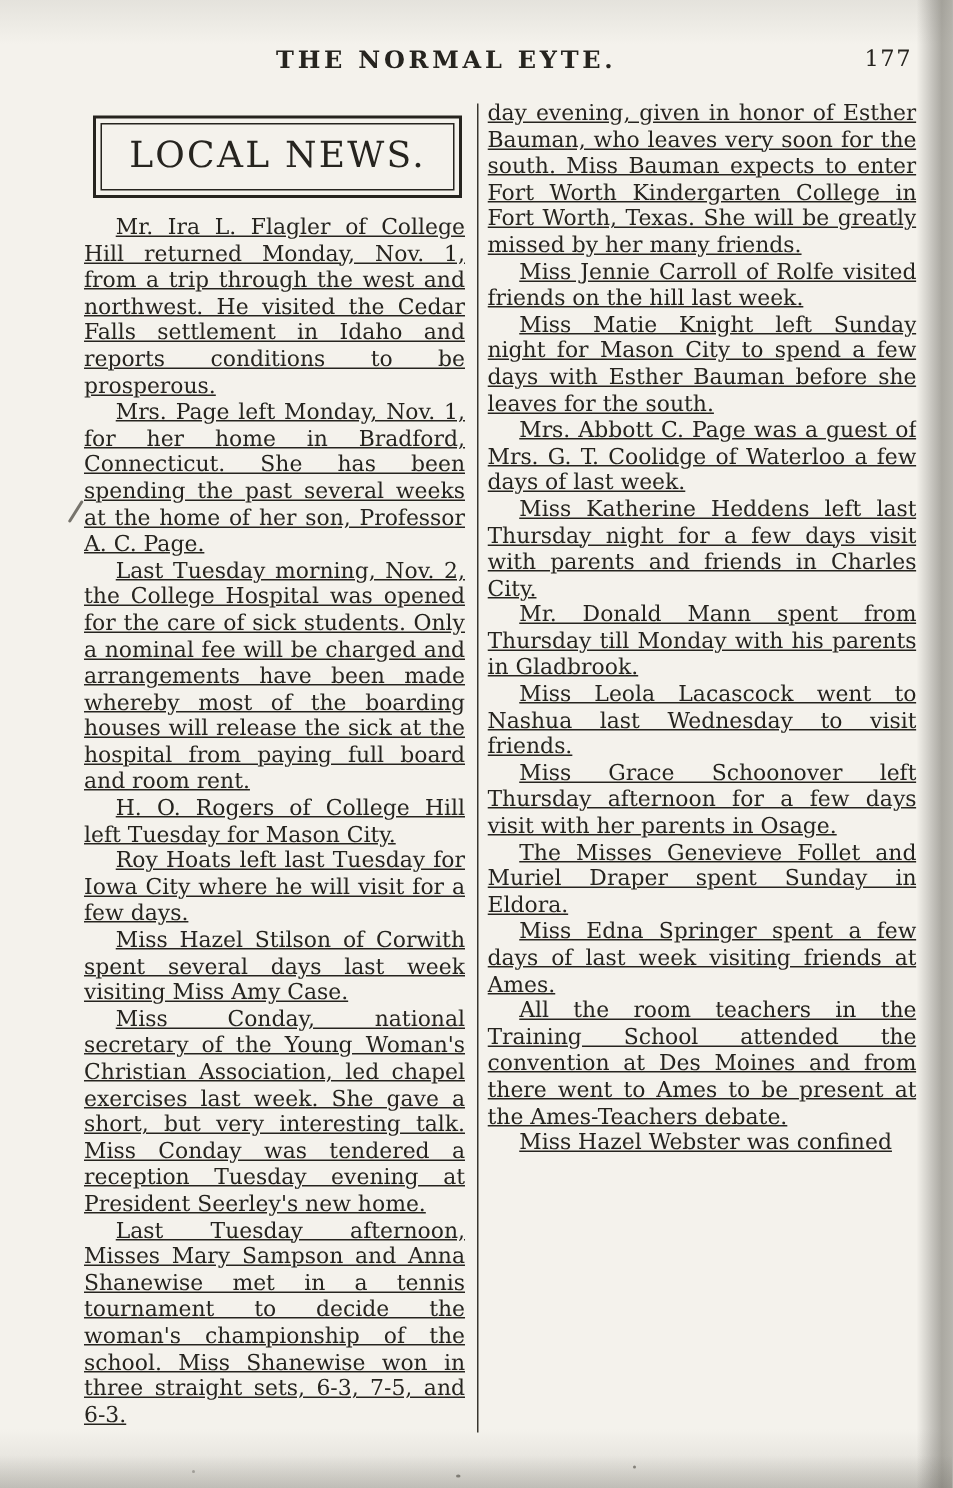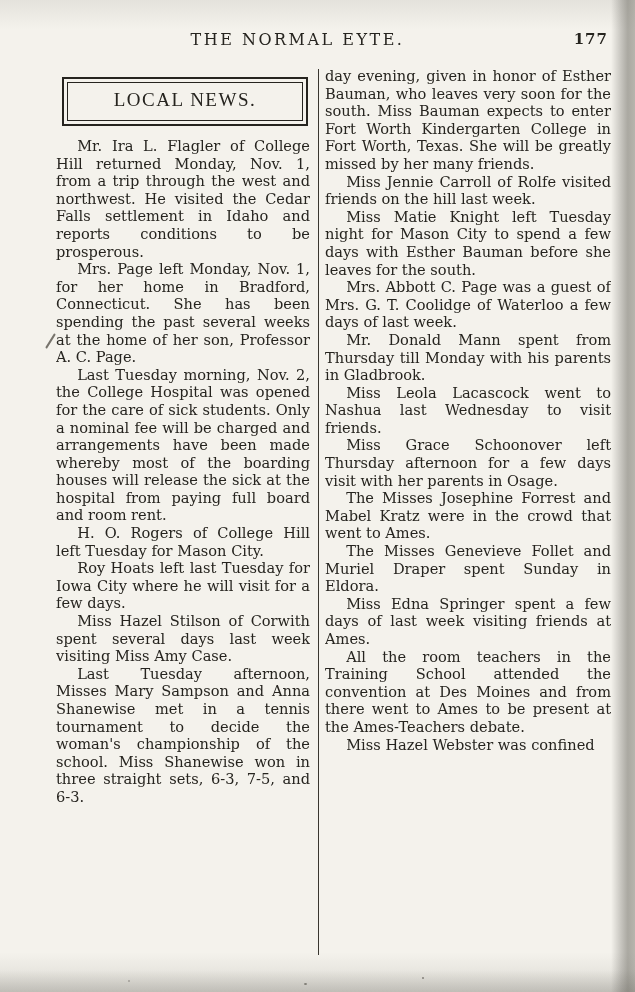--- a/index.html
+++ b/index.html
@@ -44,27 +44,27 @@
   }
 
   .page-header {
     position: relative;
     margin-top: 30px;
     height: 22px;
   }
   .journal-title {
     position: absolute; left: 0; right: 40px;
     text-align: center;
-    font-weight: normal;
+    font-weight: bold;
     font-size: 16px;
     letter-spacing: 2.5px;
   }
   .page-number {
     position: absolute; right: 27px; top: 0;
-    font-weight: bold;
+    font-weight: normal;
     font-size: 15px;
     letter-spacing: 1px;
   }
 
   .columns {
     display: flex;
     margin: 15px 24px 0 56px;
     height: 898px;
     overflow: hidden;
   }
@@ -78,39 +78,39 @@
     margin: 2px 6px 10px 8px;
     flex: none;
   }
 
   .col p {
     font-size: 14.6px;
     line-height: 17.6px;
     text-align: justify;
     text-indent: 1.45em;
     color: #26241f;
+    text-decoration: underline;
   }
   .col p.continuation { text-indent: 0; }
 
   .news-box {
     margin: 10px 2px 11px 6px;
     border: 2px solid #26241f;
     padding: 3px;
     background: transparent;
   }
   .news-box-inner {
     border: 1px solid #26241f;
     text-align: center;
     padding: 6px 0 9px;
   }
   .news-title {
-    font-size: 19px;
+    font-size: 24px;
     letter-spacing: 1.5px;
     color: #26241f;
-    font-family: Liberation Serif, serif;
   }
 </style>
 </head>
 <body>
 
 <div class="sheet">
 
   <div class="page-header">
     <div class="journal-title">THE NORMAL EYTE.</div>
     <div class="page-number">177</div>
@@ -125,35 +125,36 @@
         <div class="news-box-inner">
           <span class="news-title">LOCAL NEWS.</span>
         </div>
       </div>
       <p>Mr. Ira L. Flagler of College Hill returned Monday, Nov. 1, from a trip through the west and northwest. He visited the Cedar Falls settlement in Idaho and reports conditions to be prosperous.</p>
       <p>Mrs. Page left Monday, Nov. 1, for her home in Bradford, Connecticut. She has been spending the past several weeks at the home of her son, Professor A. C. Page.</p>
       <p>Last Tuesday morning, Nov. 2, the College Hospital was opened for the care of sick students. Only a nominal fee will be charged and arrangements have been made whereby most of the boarding houses will release the sick at the hospital from paying full board and room rent.</p>
       <p>H. O. Rogers of College Hill left Tuesday for Mason City.</p>
       <p>Roy Hoats left last Tuesday for Iowa City where he will visit for a few days.</p>
       <p>Miss Hazel Stilson of Corwith spent several days last week visiting Miss Amy Case.</p>
+      <p>Miss Conday, national secretary of the Young Woman's Christian Association, led chapel exercises last week. She gave a short, but very interesting talk. Miss Conday was tendered a reception Tuesday evening at President Seerley's new home.</p>
       <p>Last Tuesday afternoon, Misses Mary Sampson and Anna Shanewise met in a tennis tournament to decide the woman's championship of the school. Miss Shanewise won in three straight sets, 6-3, 7-5, and 6-3.</p>
 
     </div>
 
     <div class="column-divider"></div>
 
     <div class="col right">
       <p class="continuation">day evening, given in honor of Esther Bauman, who leaves very soon for the south. Miss Bauman expects to enter Fort Worth Kindergarten College in Fort Worth, Texas. She will be greatly missed by her many friends.</p>
       <p>Miss Jennie Carroll of Rolfe visited friends on the hill last week.</p>
-      <p>Miss Matie Knight left Tuesday night for Mason City to spend a few days with Esther Bauman before she leaves for the south.</p>
+      <p>Miss Matie Knight left Sunday night for Mason City to spend a few days with Esther Bauman before she leaves for the south.</p>
       <p>Mrs. Abbott C. Page was a guest of Mrs. G. T. Coolidge of Waterloo a few days of last week.</p>
+      <p>Miss Katherine Heddens left last Thursday night for a few days visit with parents and friends in Charles City.</p>
       <p>Mr. Donald Mann spent from Thursday till Monday with his parents in Gladbrook.</p>
       <p>Miss Leola Lacascock went to Nashua last Wednesday to visit friends.</p>
       <p>Miss Grace Schoonover left Thursday afternoon for a few days visit with her parents in Osage.</p>
-      <p>The Misses Josephine Forrest and Mabel Kratz were in the crowd that went to Ames.</p>
       <p>The Misses Genevieve Follet and Muriel Draper spent Sunday in Eldora.</p>
       <p>Miss Edna Springer spent a few days of last week visiting friends at Ames.</p>
       <p>All the room teachers in the Training School attended the convention at Des Moines and from there went to Ames to be present at the Ames-Teachers debate.</p>
       <p>Miss Hazel Webster was confined</p>
     </div>
 
   </div>
 
   <div class="scan-edge-right"></div>
   <div class="scan-edge-bottom"></div>

